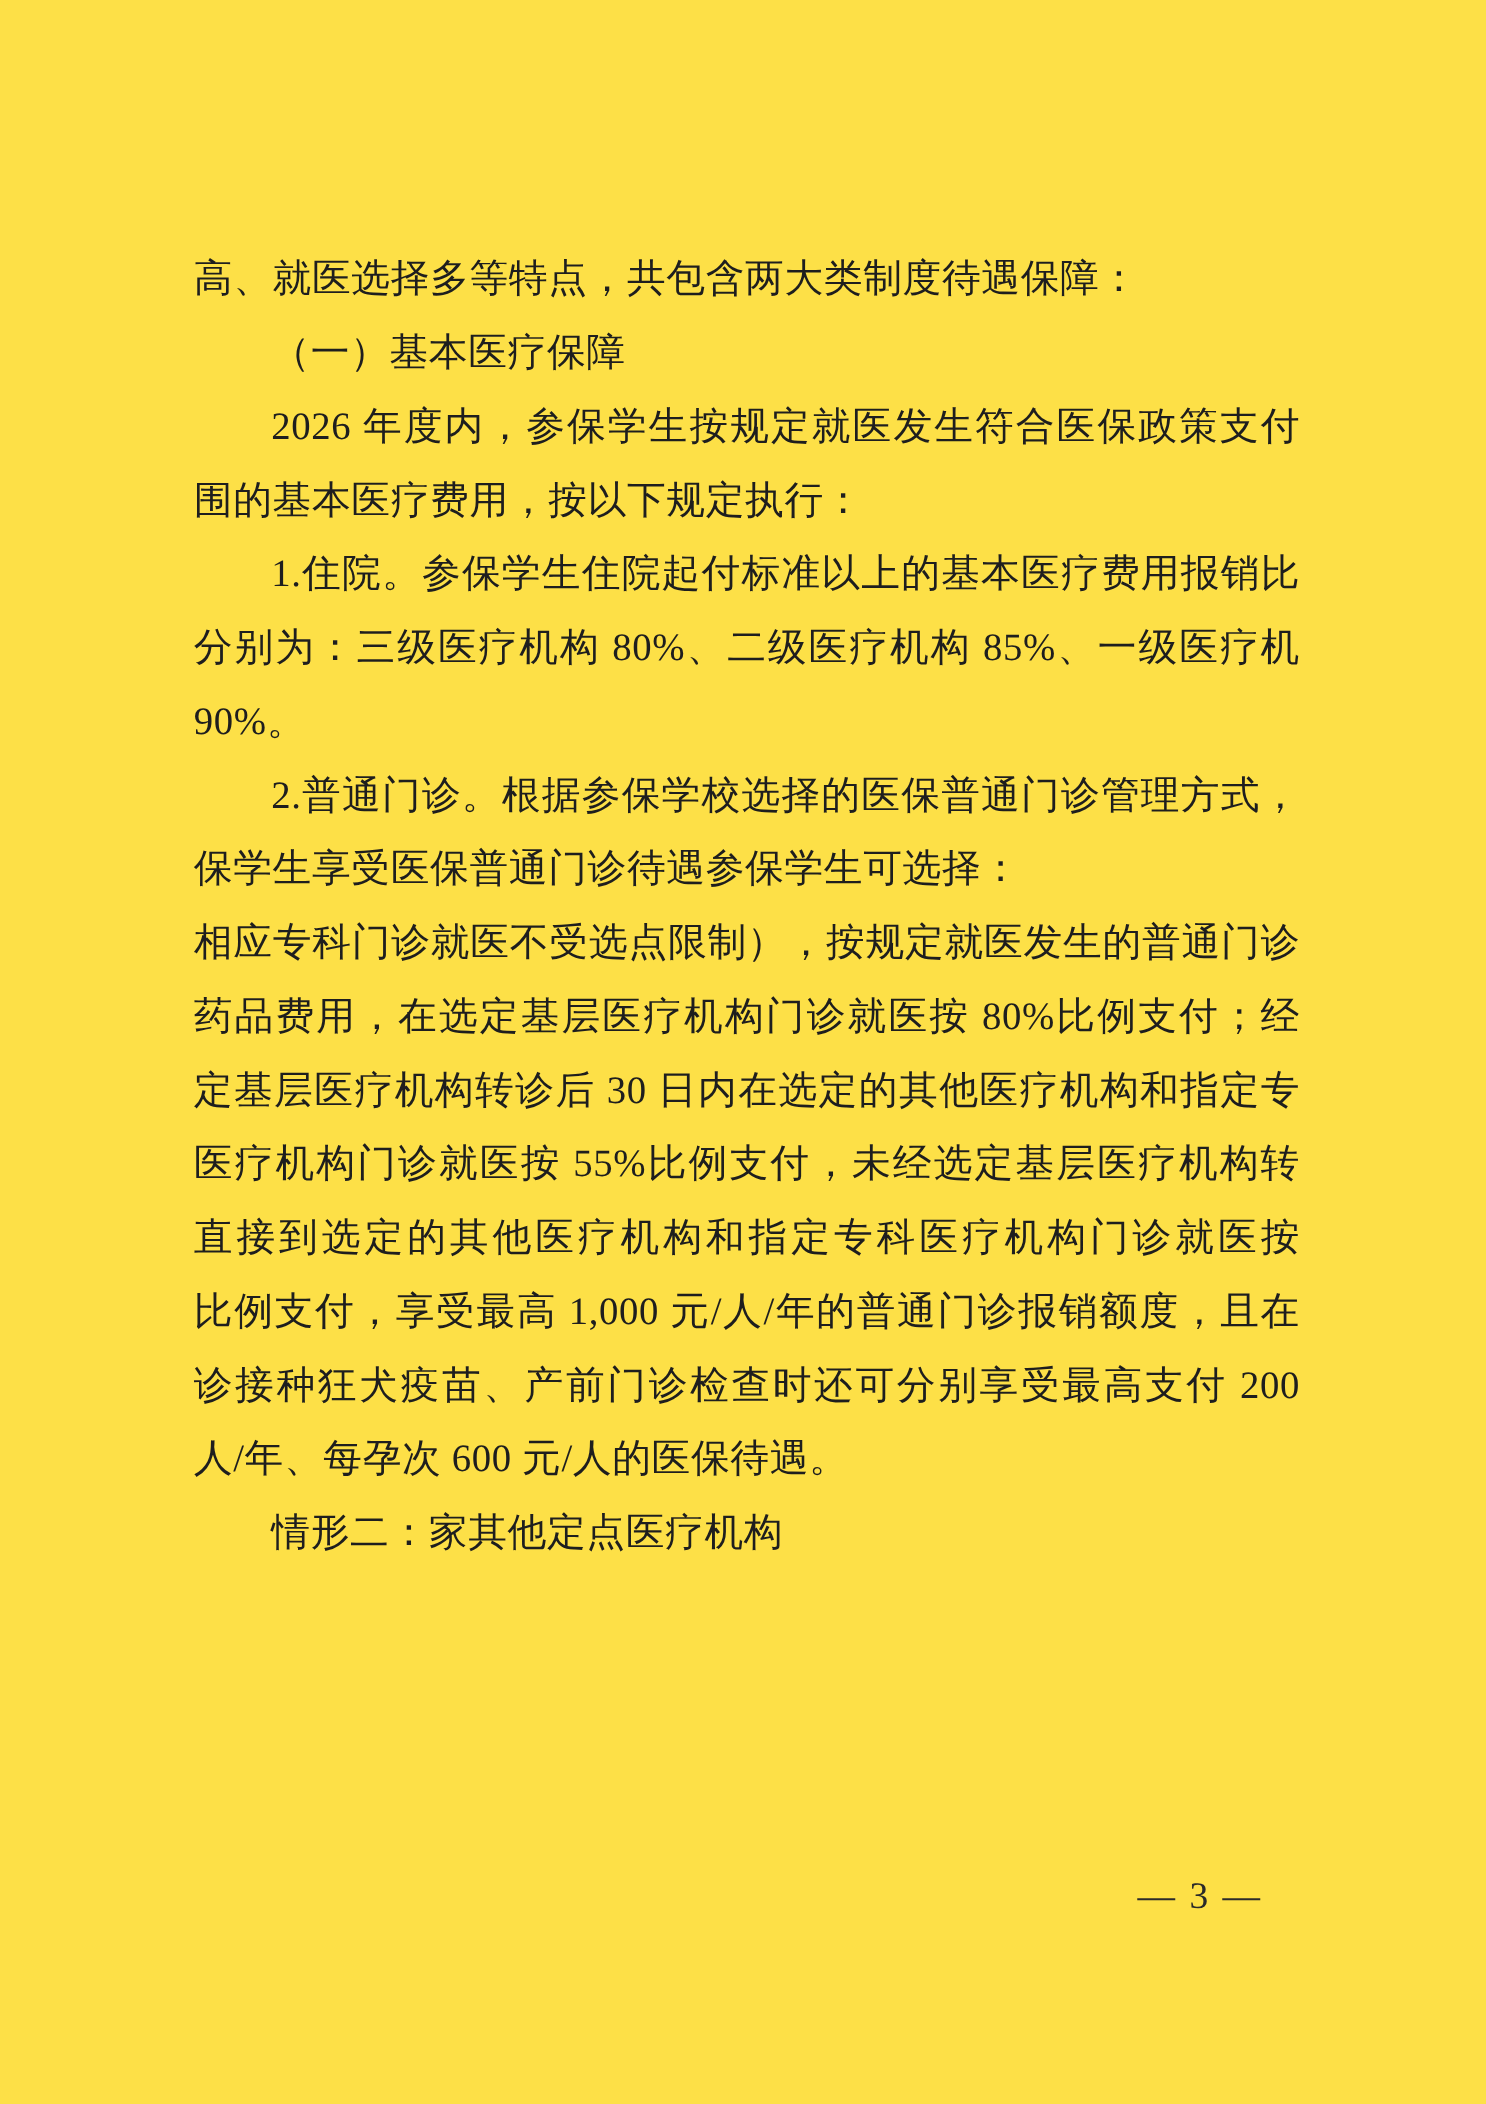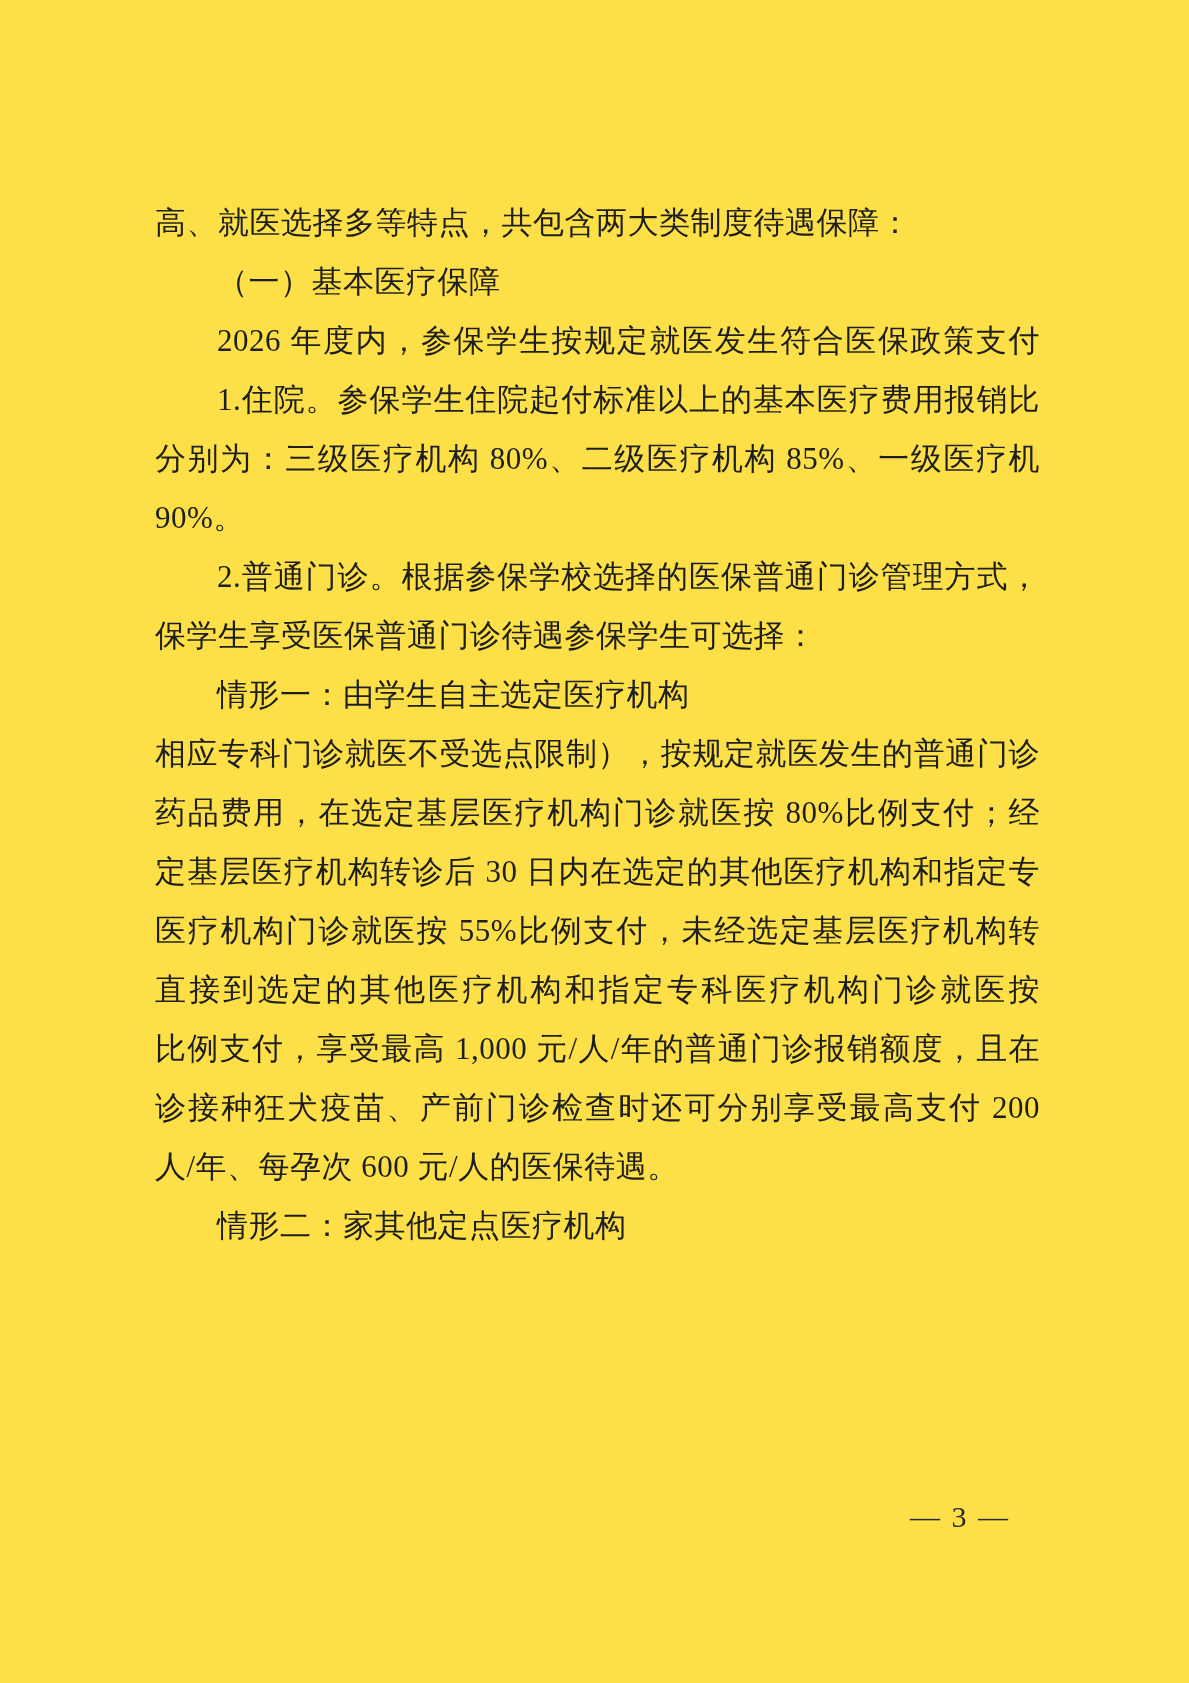--- a/index.html
+++ b/index.html
@@ -52,26 +52,26 @@
   }
 </style>
 </head>
 <body>
 
 <div class="page">
   <div class="text-block" id="doc-lines">
       <div class="line short"><span class="seg-normal">高、就医选择多等特点，共包含两大类制度待遇保障：</span></div>
       <div class="line indent short"><span class="seg-normal">（一）基本医疗保障</span></div>
       <div class="line indent"><span class="seg-normal">2026 年度内，参保学生按规定就医发生符合医保政策支付范</span></div>
+      <div class="line short"><span class="seg-normal">围的基本医疗费用，按以下规定执行：</span></div>
       <div class="line indent"><span class="seg-bold">1.住院。</span><span class="seg-normal">参保学生住院起付标准以上的基本医疗费用报销比例</span></div>
       <div class="line"><span class="seg-normal">分别为：三级医疗机构 80%、二级医疗机构 85%、一级医疗机构</span></div>
       <div class="line short"><span class="seg-normal">90%。</span></div>
       <div class="line indent"><span class="seg-bold">2.普通门诊。</span><span class="seg-normal">根据参保学校选择的医保普通门诊管理方式，参</span></div>
       <div class="line short"><span class="seg-normal">保学生享受医保普通门诊待遇</span><span class="seg-bold">参保学生可选择：</span></div>
-      <div class="line indent short"><span class="seg-bold">情形一：由学生自主选定医疗机构</span></div>
       <div class="line"><span class="seg-normal">相应专科门诊就医不受选点限制），按规定就医发生的普通门诊</span></div>
       <div class="line"><span class="seg-normal">药品费用，在选定基层医疗机构门诊就医按 80%比例支付；经选</span></div>
       <div class="line"><span class="seg-normal">定基层医疗机构转诊后 30 日内在选定的其他医疗机构和指定专科</span></div>
       <div class="line"><span class="seg-normal">医疗机构门诊就医按 55%比例支付，未经选定基层医疗机构转诊</span></div>
       <div class="line"><span class="seg-normal">直接到选定的其他医疗机构和指定专科医疗机构门诊就医按 50%</span></div>
       <div class="line"><span class="seg-normal">比例支付，享受最高 1,000 元/人/年的普通门诊报销额度，且在门</span></div>
       <div class="line"><span class="seg-normal">诊接种狂犬疫苗、产前门诊检查时还可分别享受最高支付 200 元/</span></div>
       <div class="line short"><span class="seg-normal">人/年、每孕次 600 元/人的医保待遇。</span></div>
       <div class="line indent short"><span class="seg-bold">情形二：家其他定点医疗机构</span></div>
     </div>

